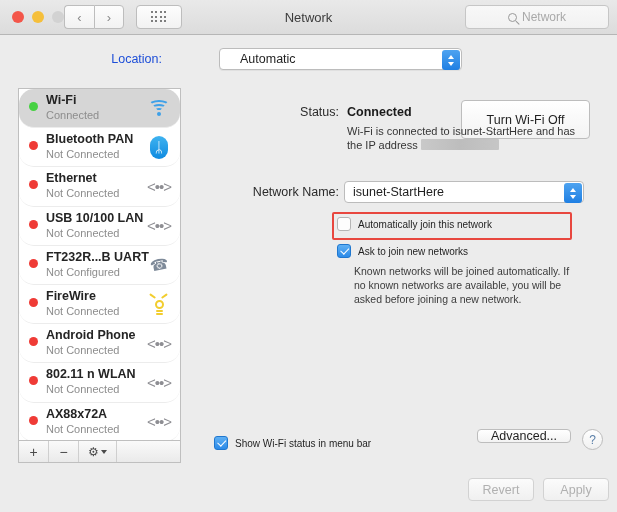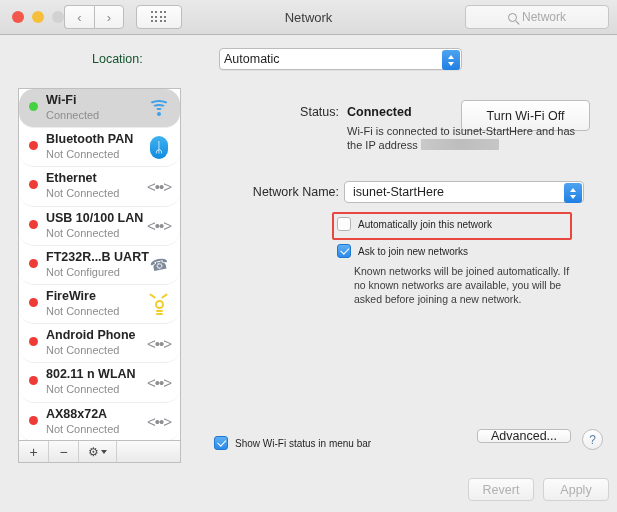--- a/index.html
+++ b/index.html
@@ -86,30 +86,30 @@
     width: 4.5px; height: 1.4px; background: #999;
     transform: rotate(45deg); border-radius: 1px;
   }
 
   
   #locationrow {
     position: absolute; left: 0; top: 48px; width: 617px; height: 26px;
   }
   #locationlabel {
     position: absolute; left: 92px; top: 4px; width: 70px;
-    font-size: 12.5px; color: #14532d;
+    text-align: right; font-size: 12.5px; color: #1d4ed8;
   }
   #locationpopup {
     position: absolute; left: 219px; top: 0;
     width: 243px; height: 22px;
     background: #fff; border: 1px solid #bcbcbc; border-radius: 4px;
     display: flex; align-items: center;
     box-shadow: 0 1px 0 rgba(0,0,0,.05);
   }
-  #locationpopup .val { font-size: 12.5px; color: #1f1f1f; padding-left: 4px; }
+  #locationpopup .val { font-size: 12.5px; color: #1f1f1f; padding-left: 20px; }
   .stepper {
     position: absolute; right: 1px; top: 1px;
     width: 18px; height: 20px;
     background: linear-gradient(to bottom,#4ea3f0,#1f7fe3);
     border-radius: 3px;
     display: flex; flex-direction: column;
     align-items: center; justify-content: center; gap: 3px;
   }
   .stepper .ar {
     width: 0; height: 0; border-left: 3.5px solid transparent;
@@ -232,21 +232,21 @@
   #statuslabel   { left: 0;  top: 17px; width: 146px; }
   #netnamelabel  { left: 0;  top: 97px; width: 146px; }
 
   #statusvalue {
     position: absolute; left: 154px; top: 17px;
     font-size: 12.5px; font-weight: bold; color: #1a1a1a;
   }
 
   #turnwifi {
     position: absolute; left: 268px; top: 12px;
-    width: 129px; height: 31px;
+    width: 129px; height: 39px;
     background: linear-gradient(to bottom,#ffffff,#f3f3f3);
     border: 1px solid #bdbdbd; border-radius: 4px;
     display: flex; align-items: center; justify-content: center;
     font-size: 12.5px; color: #1f1f1f;
   }
 
   #statusdesc {
     position: absolute; left: 154px; top: 36px; width: 244px;
     font-size: 11px; color: #353535; line-height: 14px;
   }

